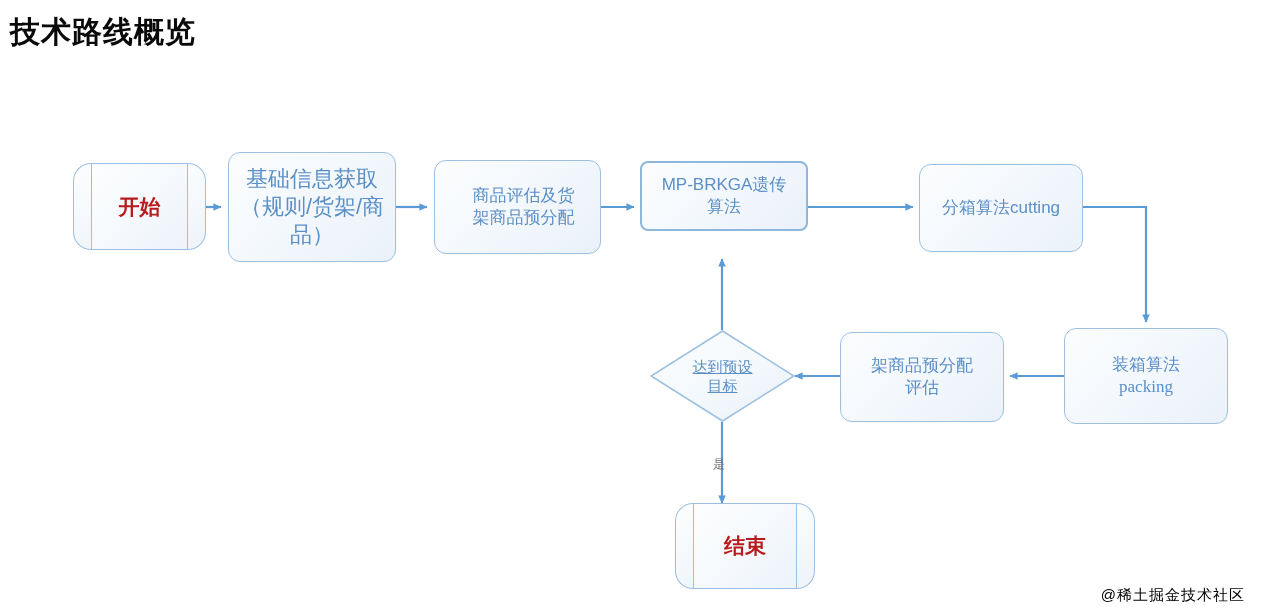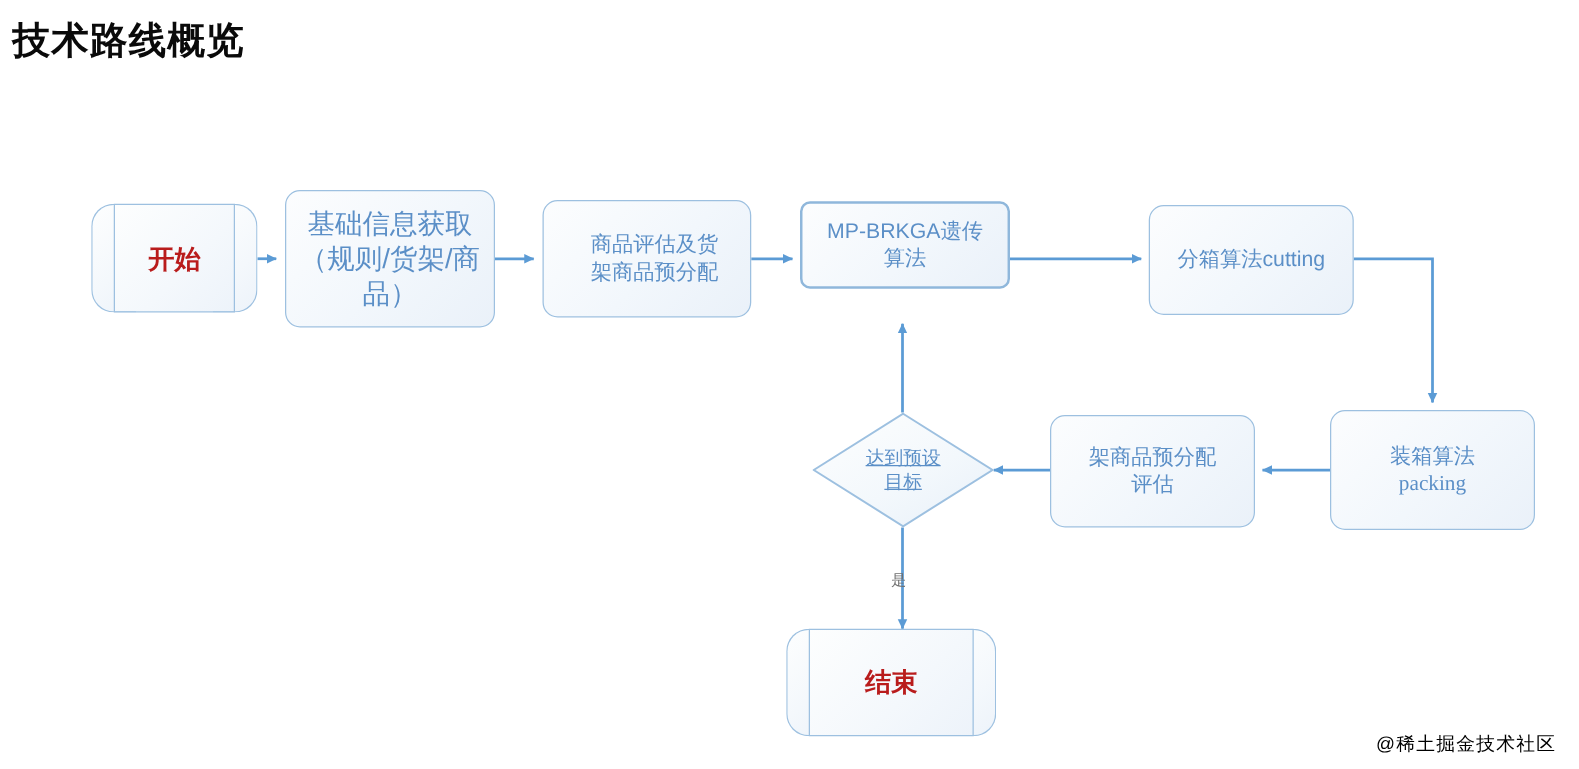--- a/index.html
+++ b/index.html
@@ -235,20 +235,20 @@
 <div class="diamond-wrap" style="left:650px; top:330px; width:145px; height:92px;">
   <svg class="diamond-shape" viewBox="0 0 145 92" preserveAspectRatio="none">
     <polygon points="72.5,1 144,46 72.5,91 1,46" fill="url(#nodefill)" stroke="#9dc0e0" stroke-width="1.6"></polygon>
   </svg>
   <div class="diamond-text" style="font-size:15px;text-decoration:underline;">达到预设
 目标</div>
 </div>
 
 <div class="edge-label" style="left:713px; top:456px;">是</div>
 
-<div class="cylinder" style="left:629px; top:503px; width:168px; height:86px;">
+<div class="cylinder" style="left:675px; top:503px; width:140px; height:86px;">
   <div class="cyl-cap left"></div>
   <div class="cyl-cap right"></div>
   <div class="cyl-body"></div>
   <div class="cyl-text" style="font-size:21px;">结束</div>
 </div>
 
 <div id="watermark">@稀土掘金技术社区</div>
 
 </body></html>

